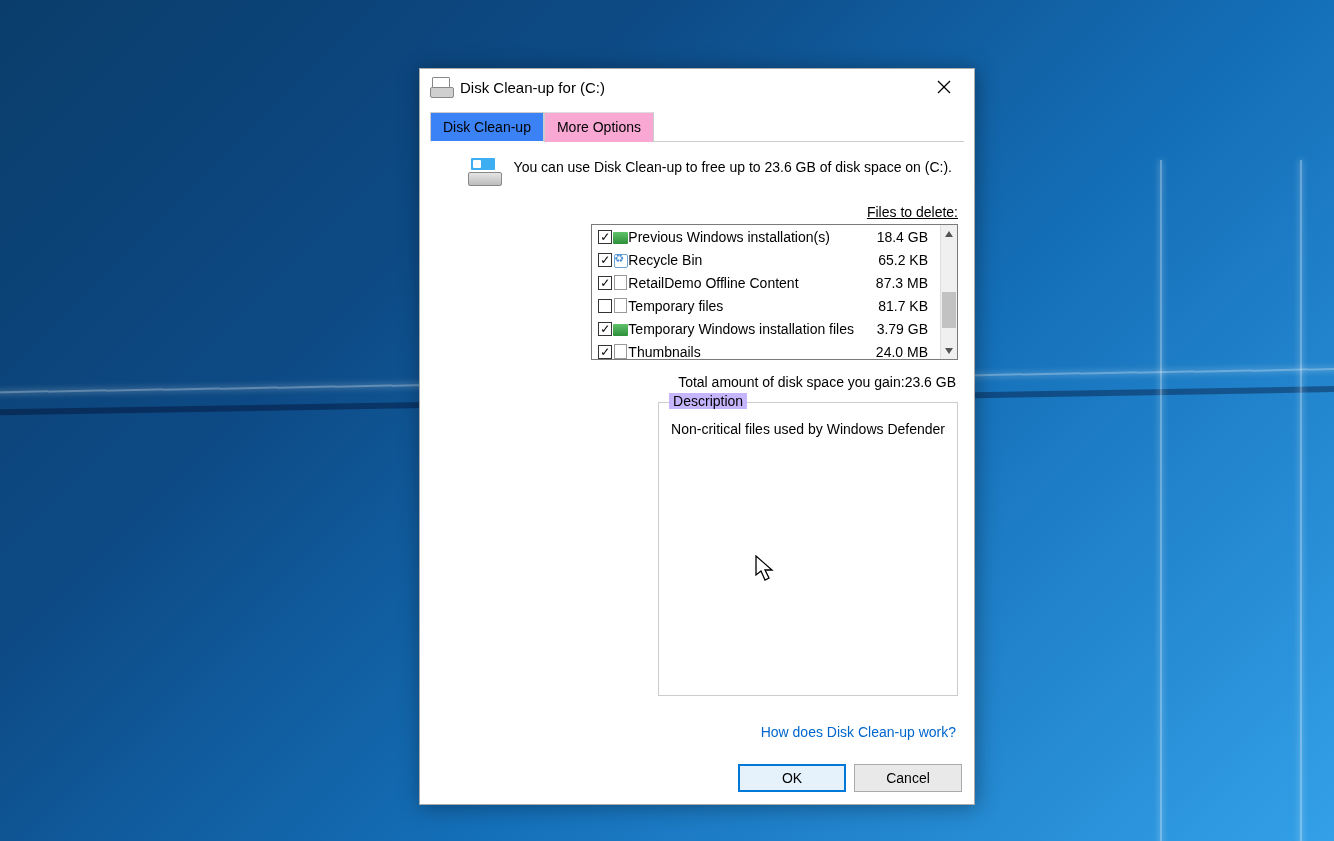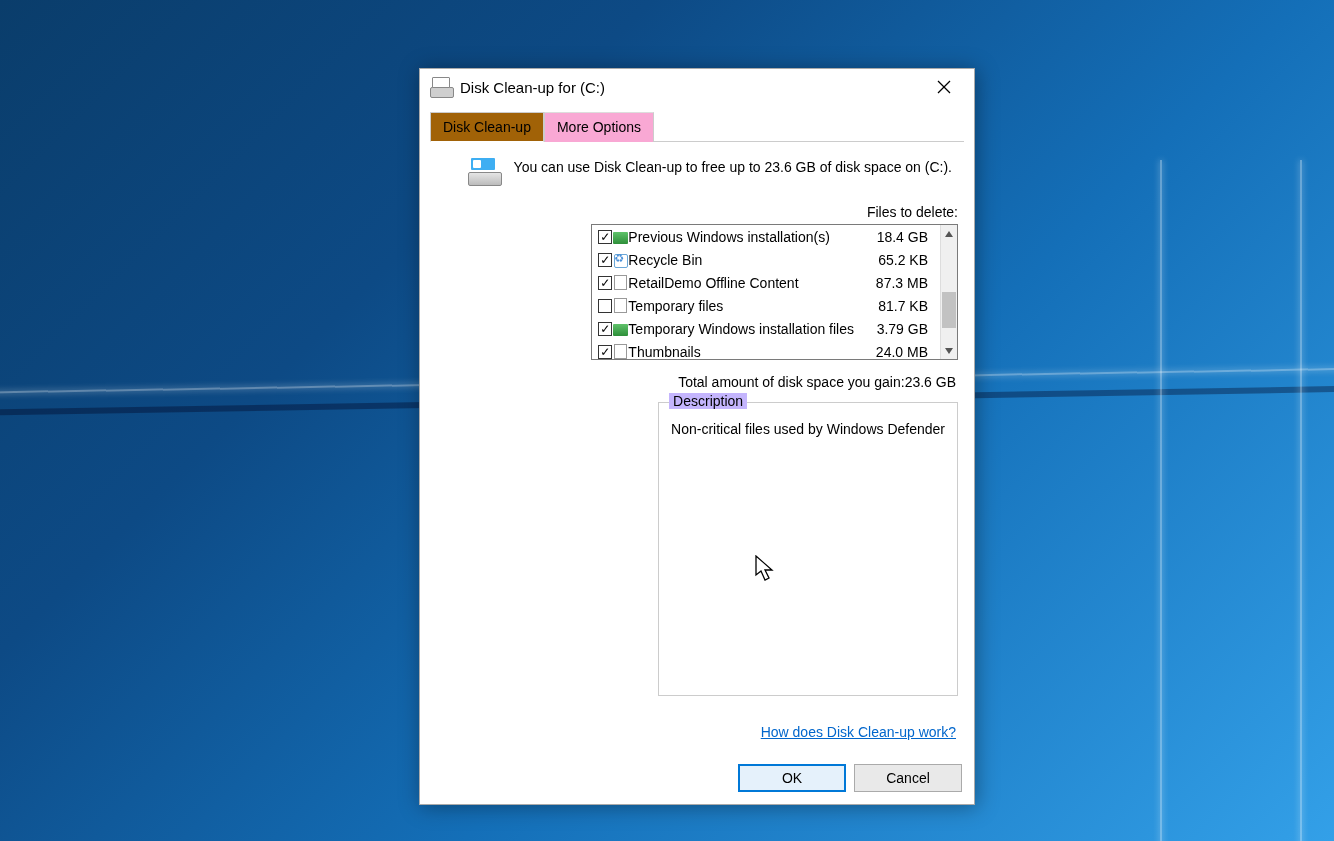--- a/index.html
+++ b/index.html
@@ -28,30 +28,30 @@
   .titlebar {
     height: 36px; display: flex; align-items: center; padding: 0 10px;
   }
   .titlebar .title { flex: 1; font-size: 15px; color: #000; display:flex; align-items:center; gap:8px;}
   .close-btn { width: 40px; height: 30px; display:flex; align-items:center; justify-content:center; cursor:pointer;}
   .close-btn svg { width:14px; height:14px; }
 
   .tabs {
     display: flex; margin: 6px 10px 0 10px; border-bottom: 1px solid #ccc;
   }
-  .tab { padding: 6px 12px; border: 1px solid #ccc; border-bottom: none; background:#a16207; position:relative; top:1px; cursor:pointer;}
+  .tab { padding: 6px 12px; border: 1px solid #ccc; border-bottom: none; background:#3b82f6; position:relative; top:1px; cursor:pointer;}
   .tab.inactive { background:#f9a8d4; border-top-color:#ddd; }
   .tab.active { border-bottom:1px solid #fff; }
 
   .body { flex:1; padding: 0 12px 10px 12px; display:flex; flex-direction:column;align-items:flex-end;}
 
   .intro { display:flex; gap:12px; padding:16px 10px 10px 10px; align-items:flex-start;}
   .intro-text { font-size:14px; color:#000; line-height:1.35;}
 
-  .section-label { margin: 6px 4px 4px 12px; }
+  .section-label { margin: 6px 4px 4px 12px; text-decoration: underline; }
 
   .listbox {
     border:1px solid #7a7a7a; height: 136px; display:flex; margin: 0 4px;
   }
   .listbox-rows { flex:1; overflow:hidden; }
   .listbox-row {
     display:flex; align-items:center; height:23px; padding: 0 6px; gap:0; white-space:nowrap;
   }
   .listbox-row .cb {
     width:14px; height:14px; border:1px solid #333; display:inline-flex; align-items:center; justify-content:center; flex-shrink:0;
@@ -66,21 +66,21 @@
   .scrollbar .arrow svg{width:10px;height:10px;}
   .scrollbar .track { flex:1; position:relative;}
   .scrollbar .thumb { position:absolute; left:1px; right:1px; top:50px; height:36px; background:#c2c2c2;}
 
   .total-row { display:flex; margin:14px 6px 10px 18px;}
   .total-row .tlabel{flex:1;}
   .total-row .tval{}
 
   .desc-group { border:1px solid #ccc; margin:2px 4px 0 4px; flex:1; position:relative; padding:18px 12px 12px 12px;}
   .desc-group .legend { position:absolute; top:-10px; left:10px; background:#c4b5fd; padding:0 4px;}
-  .link { color:#0066cc; text-decoration:underline; margin:28px 6px 0 6px; cursor:pointer; display:inline-block;}
+  .link { color:#0066cc; margin:28px 6px 0 6px; cursor:pointer; display:inline-block;}
 
   .buttons { display:flex; justify-content:flex-end; gap:8px; padding:14px 12px 12px 0;}
   .btn { width:108px; height:28px; border:1px solid #aaa; background:#e9e9e9; cursor:pointer; font-size:14px;}
   .btn.primary { border:2px solid #0078d7; background:#e5f1fb;}
 
   .cursor { position:absolute; top:555px; left:755px; pointer-events:none;}
 
   
   .drive-icon{width:22px;height:20px;display:inline-block;position:relative;}
   .drive-icon::before{content:"";position:absolute;left:0;top:10px;width:22px;height:9px;background:#cfcfcf;border:1px solid #888;border-radius:2px;}

